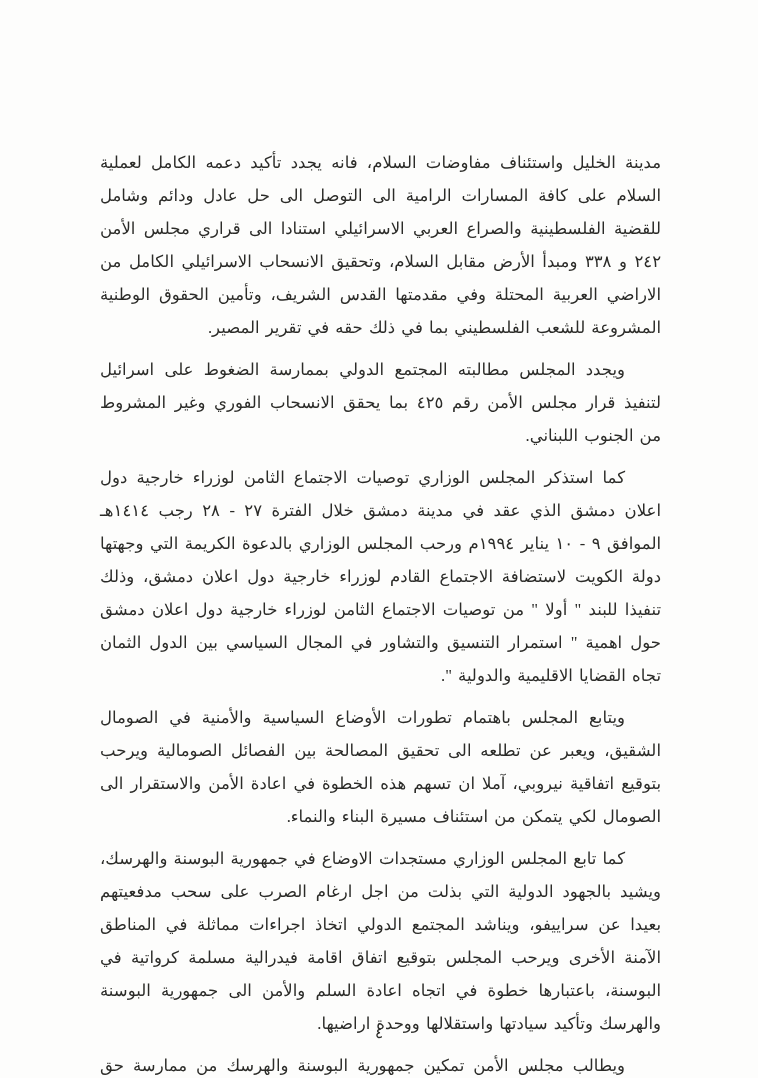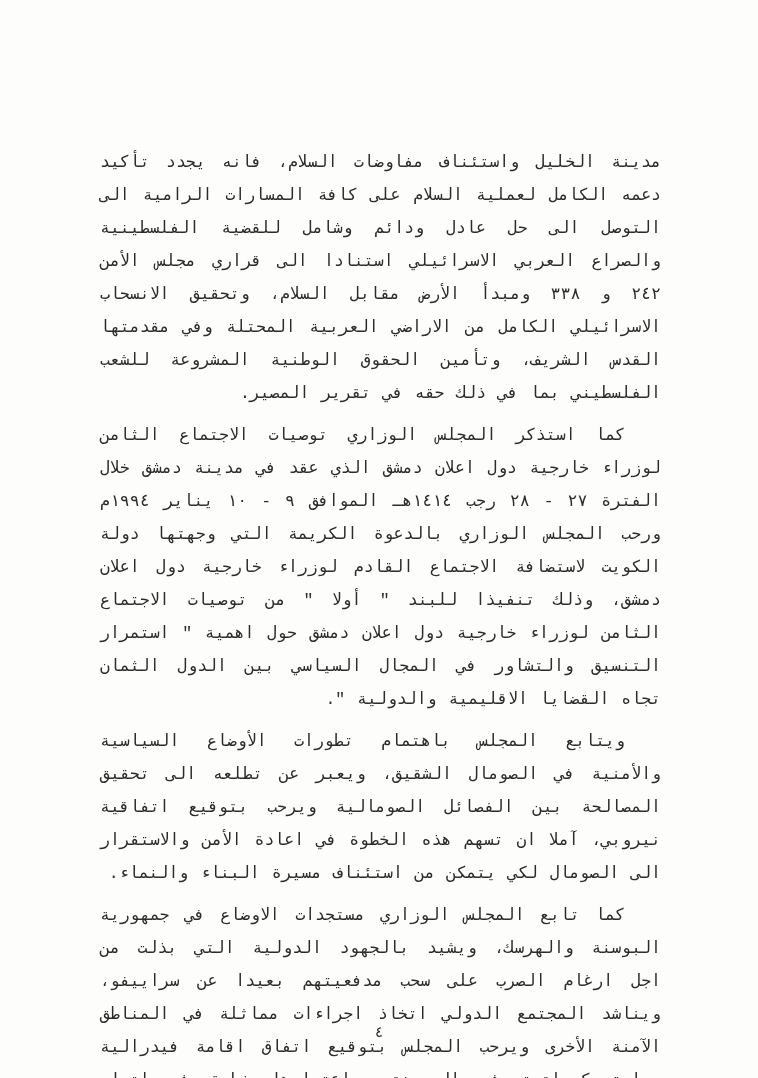--- a/index.html
+++ b/index.html
@@ -7,21 +7,21 @@
     padding: 0;
     background: #ffffff;
   }
   .page {
     position: relative;
     width: 758px;
     height: 1078px;
     margin: 0 auto;
     background: #fdfdfc;
     overflow: hidden;
-    font-family: Liberation Mono, monospace;
+    font-family: Liberation Serif, serif;
   }
   .content {
     position: absolute;
     top: 146px;
     right: 97px;
     left: 100px;
     direction: rtl;
   }
   p.para {
     font-size: 16.5px;
@@ -46,19 +46,20 @@
     color: #2b2b28;
     direction: rtl;
   }
 </style>
 </head>
 <body>
 
 <div class="page">
   <div class="content" dir="rtl">
     <p class="para no-indent">مدينة الخليل واستئناف مفاوضات السلام، فانه يجدد تأكيد دعمه الكامل لعملية السلام على كافة المسارات الرامية الى التوصل الى حل عادل ودائم وشامل للقضية الفلسطينية والصراع العربي الاسرائيلي استنادا الى قراري مجلس الأمن ٢٤٢ و ٣٣٨ ومبدأ الأرض مقابل السلام، وتحقيق الانسحاب الاسرائيلي الكامل من الاراضي العربية المحتلة وفي مقدمتها القدس الشريف، وتأمين الحقوق الوطنية المشروعة للشعب الفلسطيني بما في ذلك حقه في تقرير المصير.</p>
+    <p class="para">ويجدد المجلس مطالبته المجتمع الدولي بممارسة الضغوط على اسرائيل لتنفيذ قرار مجلس الأمن رقم ٤٢٥ بما يحقق الانسحاب الفوري وغير المشروط من الجنوب اللبناني.</p>
     <p class="para">كما استذكر المجلس الوزاري توصيات الاجتماع الثامن لوزراء خارجية دول اعلان دمشق الذي عقد في مدينة دمشق خلال الفترة ٢٧ - ٢٨ رجب ١٤١٤هـ الموافق ٩ - ١٠ يناير ١٩٩٤م ورحب المجلس الوزاري بالدعوة الكريمة التي وجهتها دولة الكويت لاستضافة الاجتماع القادم لوزراء خارجية دول اعلان دمشق، وذلك تنفيذا للبند " أولا " من توصيات الاجتماع الثامن لوزراء خارجية دول اعلان دمشق حول اهمية " استمرار التنسيق والتشاور في المجال السياسي بين الدول الثمان تجاه القضايا الاقليمية والدولية ".</p>
     <p class="para">ويتابع المجلس باهتمام تطورات الأوضاع السياسية والأمنية في الصومال الشقيق، ويعبر عن تطلعه الى تحقيق المصالحة بين الفصائل الصومالية ويرحب بتوقيع اتفاقية نيروبي، آملا ان تسهم هذه الخطوة في اعادة الأمن والاستقرار الى الصومال لكي يتمكن من استئناف مسيرة البناء والنماء.</p>
     <p class="para">كما تابع المجلس الوزاري مستجدات الاوضاع في جمهورية البوسنة والهرسك، ويشيد بالجهود الدولية التي بذلت من اجل ارغام الصرب على سحب مدفعيتهم بعيدا عن سراييفو، ويناشد المجتمع الدولي اتخاذ اجراءات مماثلة في المناطق الآمنة الأخرى ويرحب المجلس بتوقيع اتفاق اقامة فيدرالية مسلمة كرواتية في البوسنة، باعتبارها خطوة في اتجاه اعادة السلم والأمن الى جمهورية البوسنة والهرسك وتأكيد سيادتها واستقلالها ووحدة اراضيها.</p>
     <p class="para">ويطالب مجلس الأمن تمكين جمهورية البوسنة والهرسك من ممارسة حق الدفاع المشروع عن</p>
   </div>
   <div class="page-number">٤</div>
 </div>
 
 </body></html>

